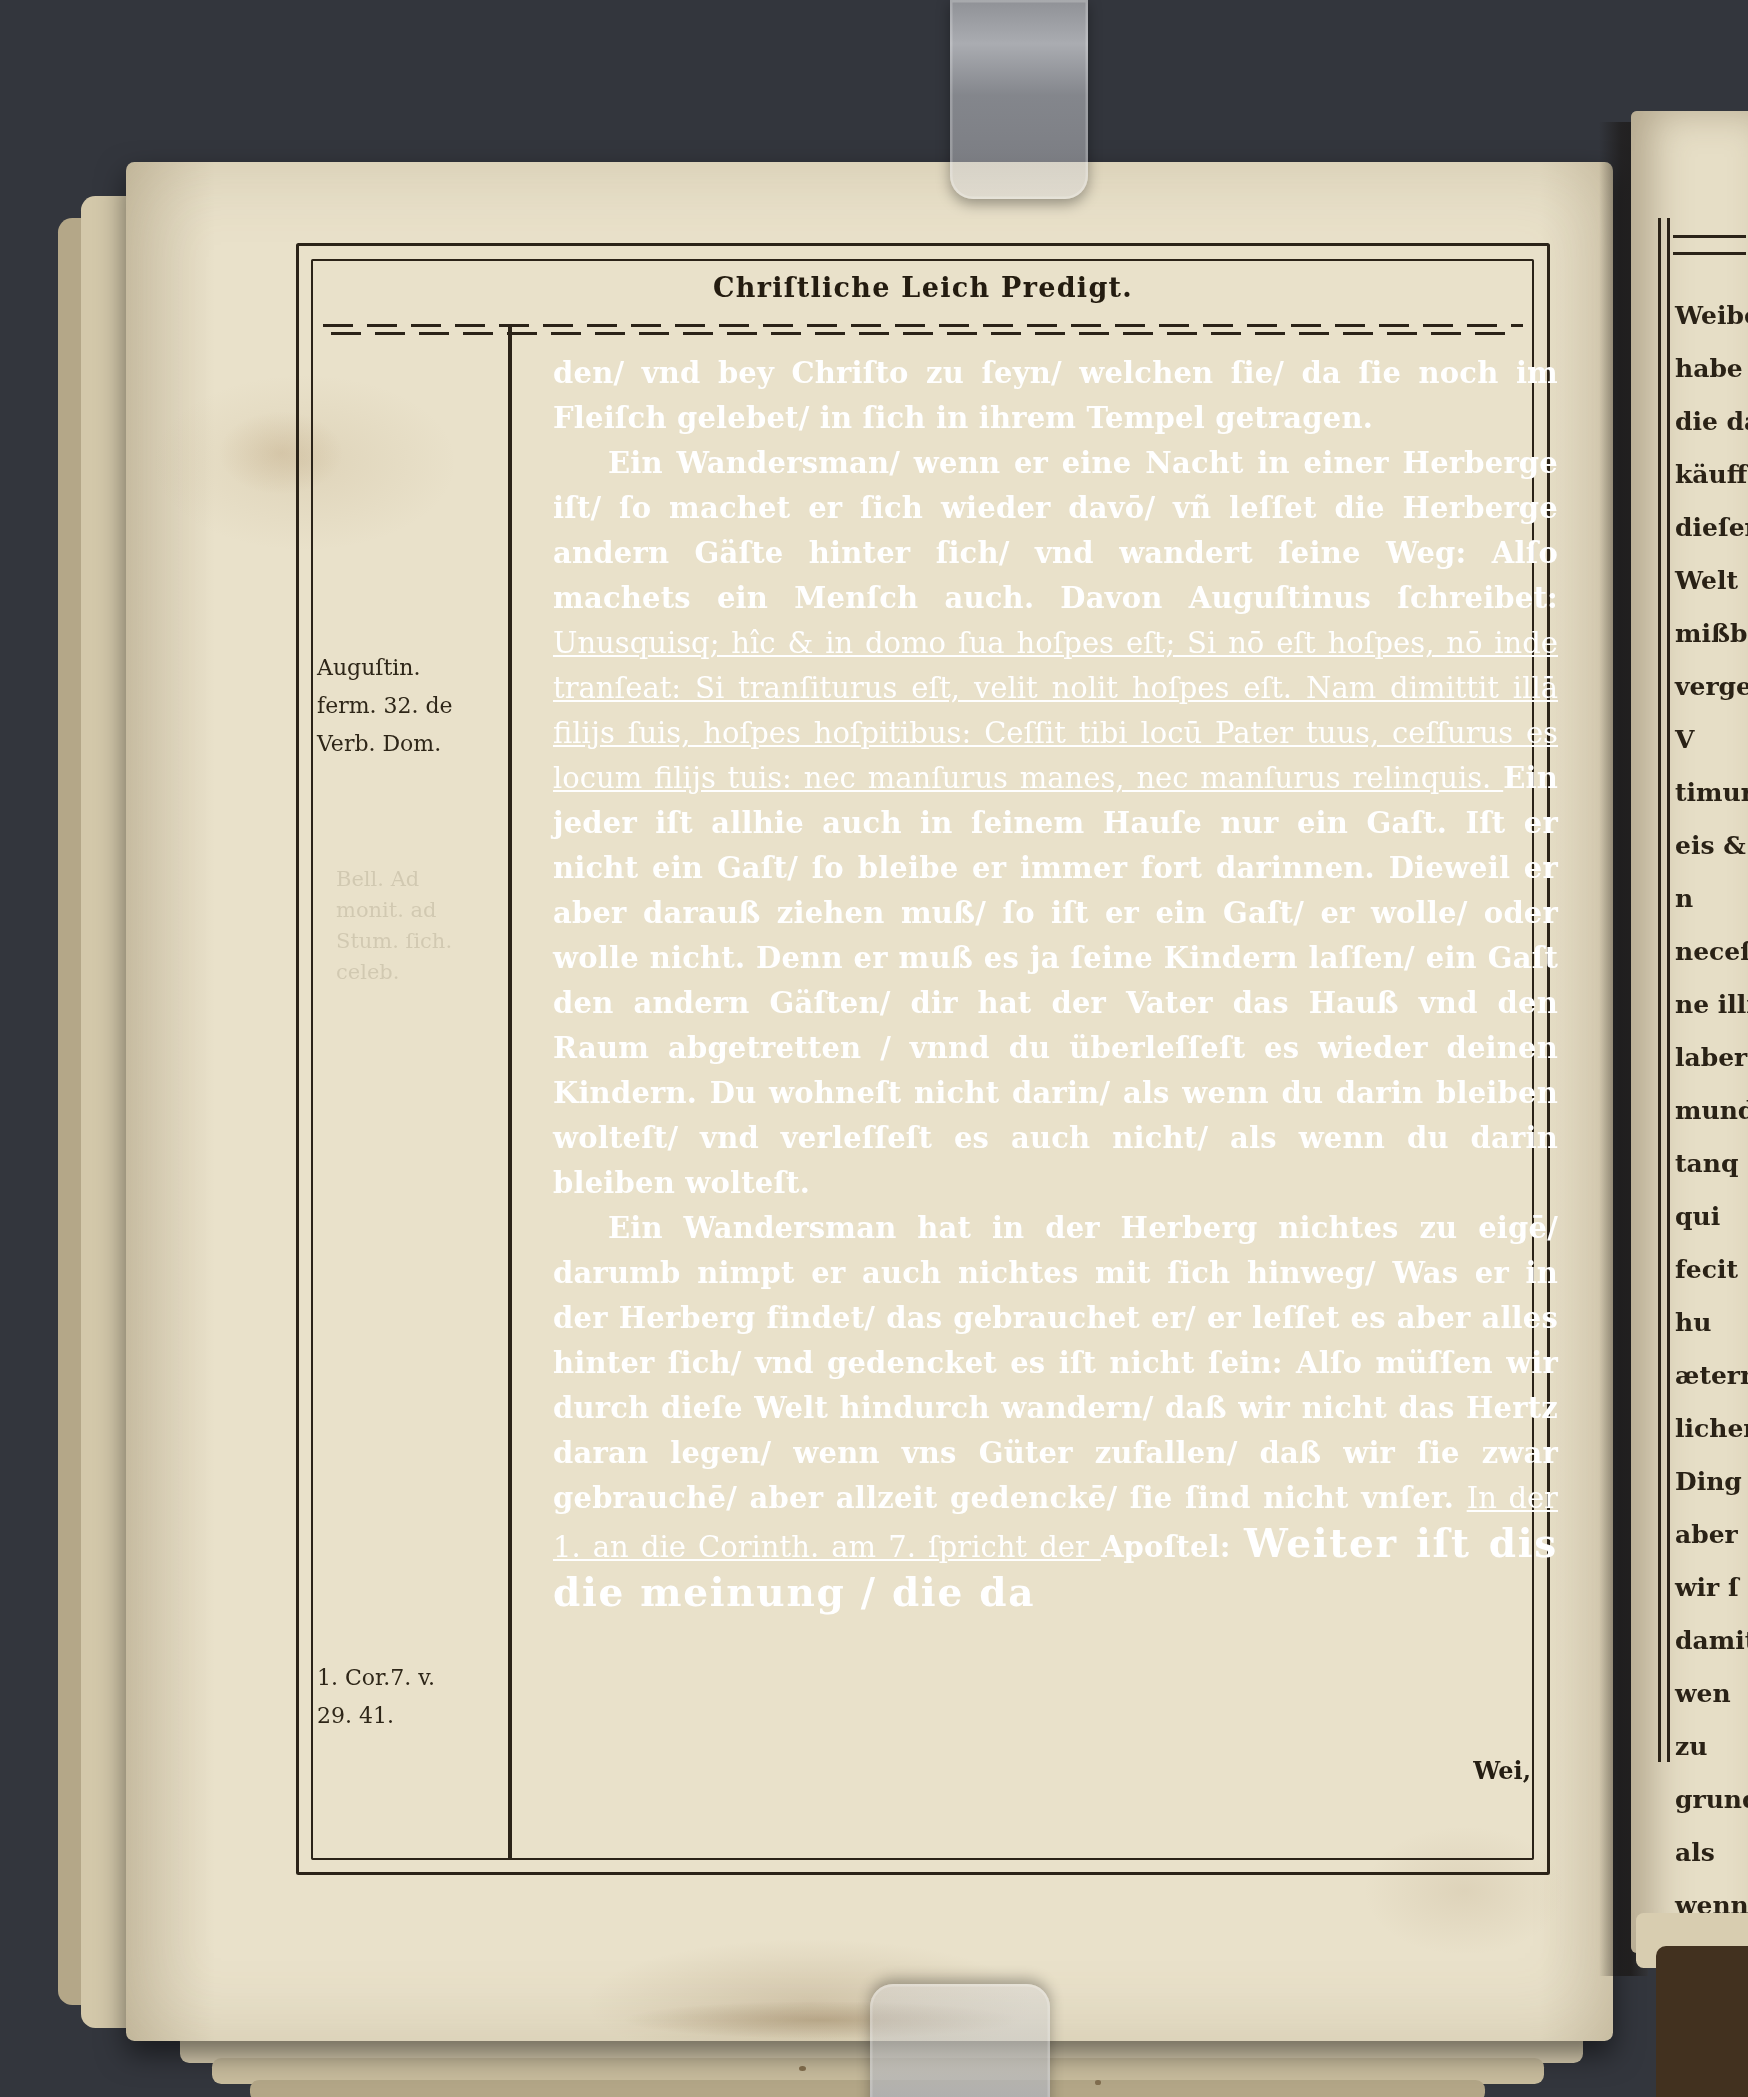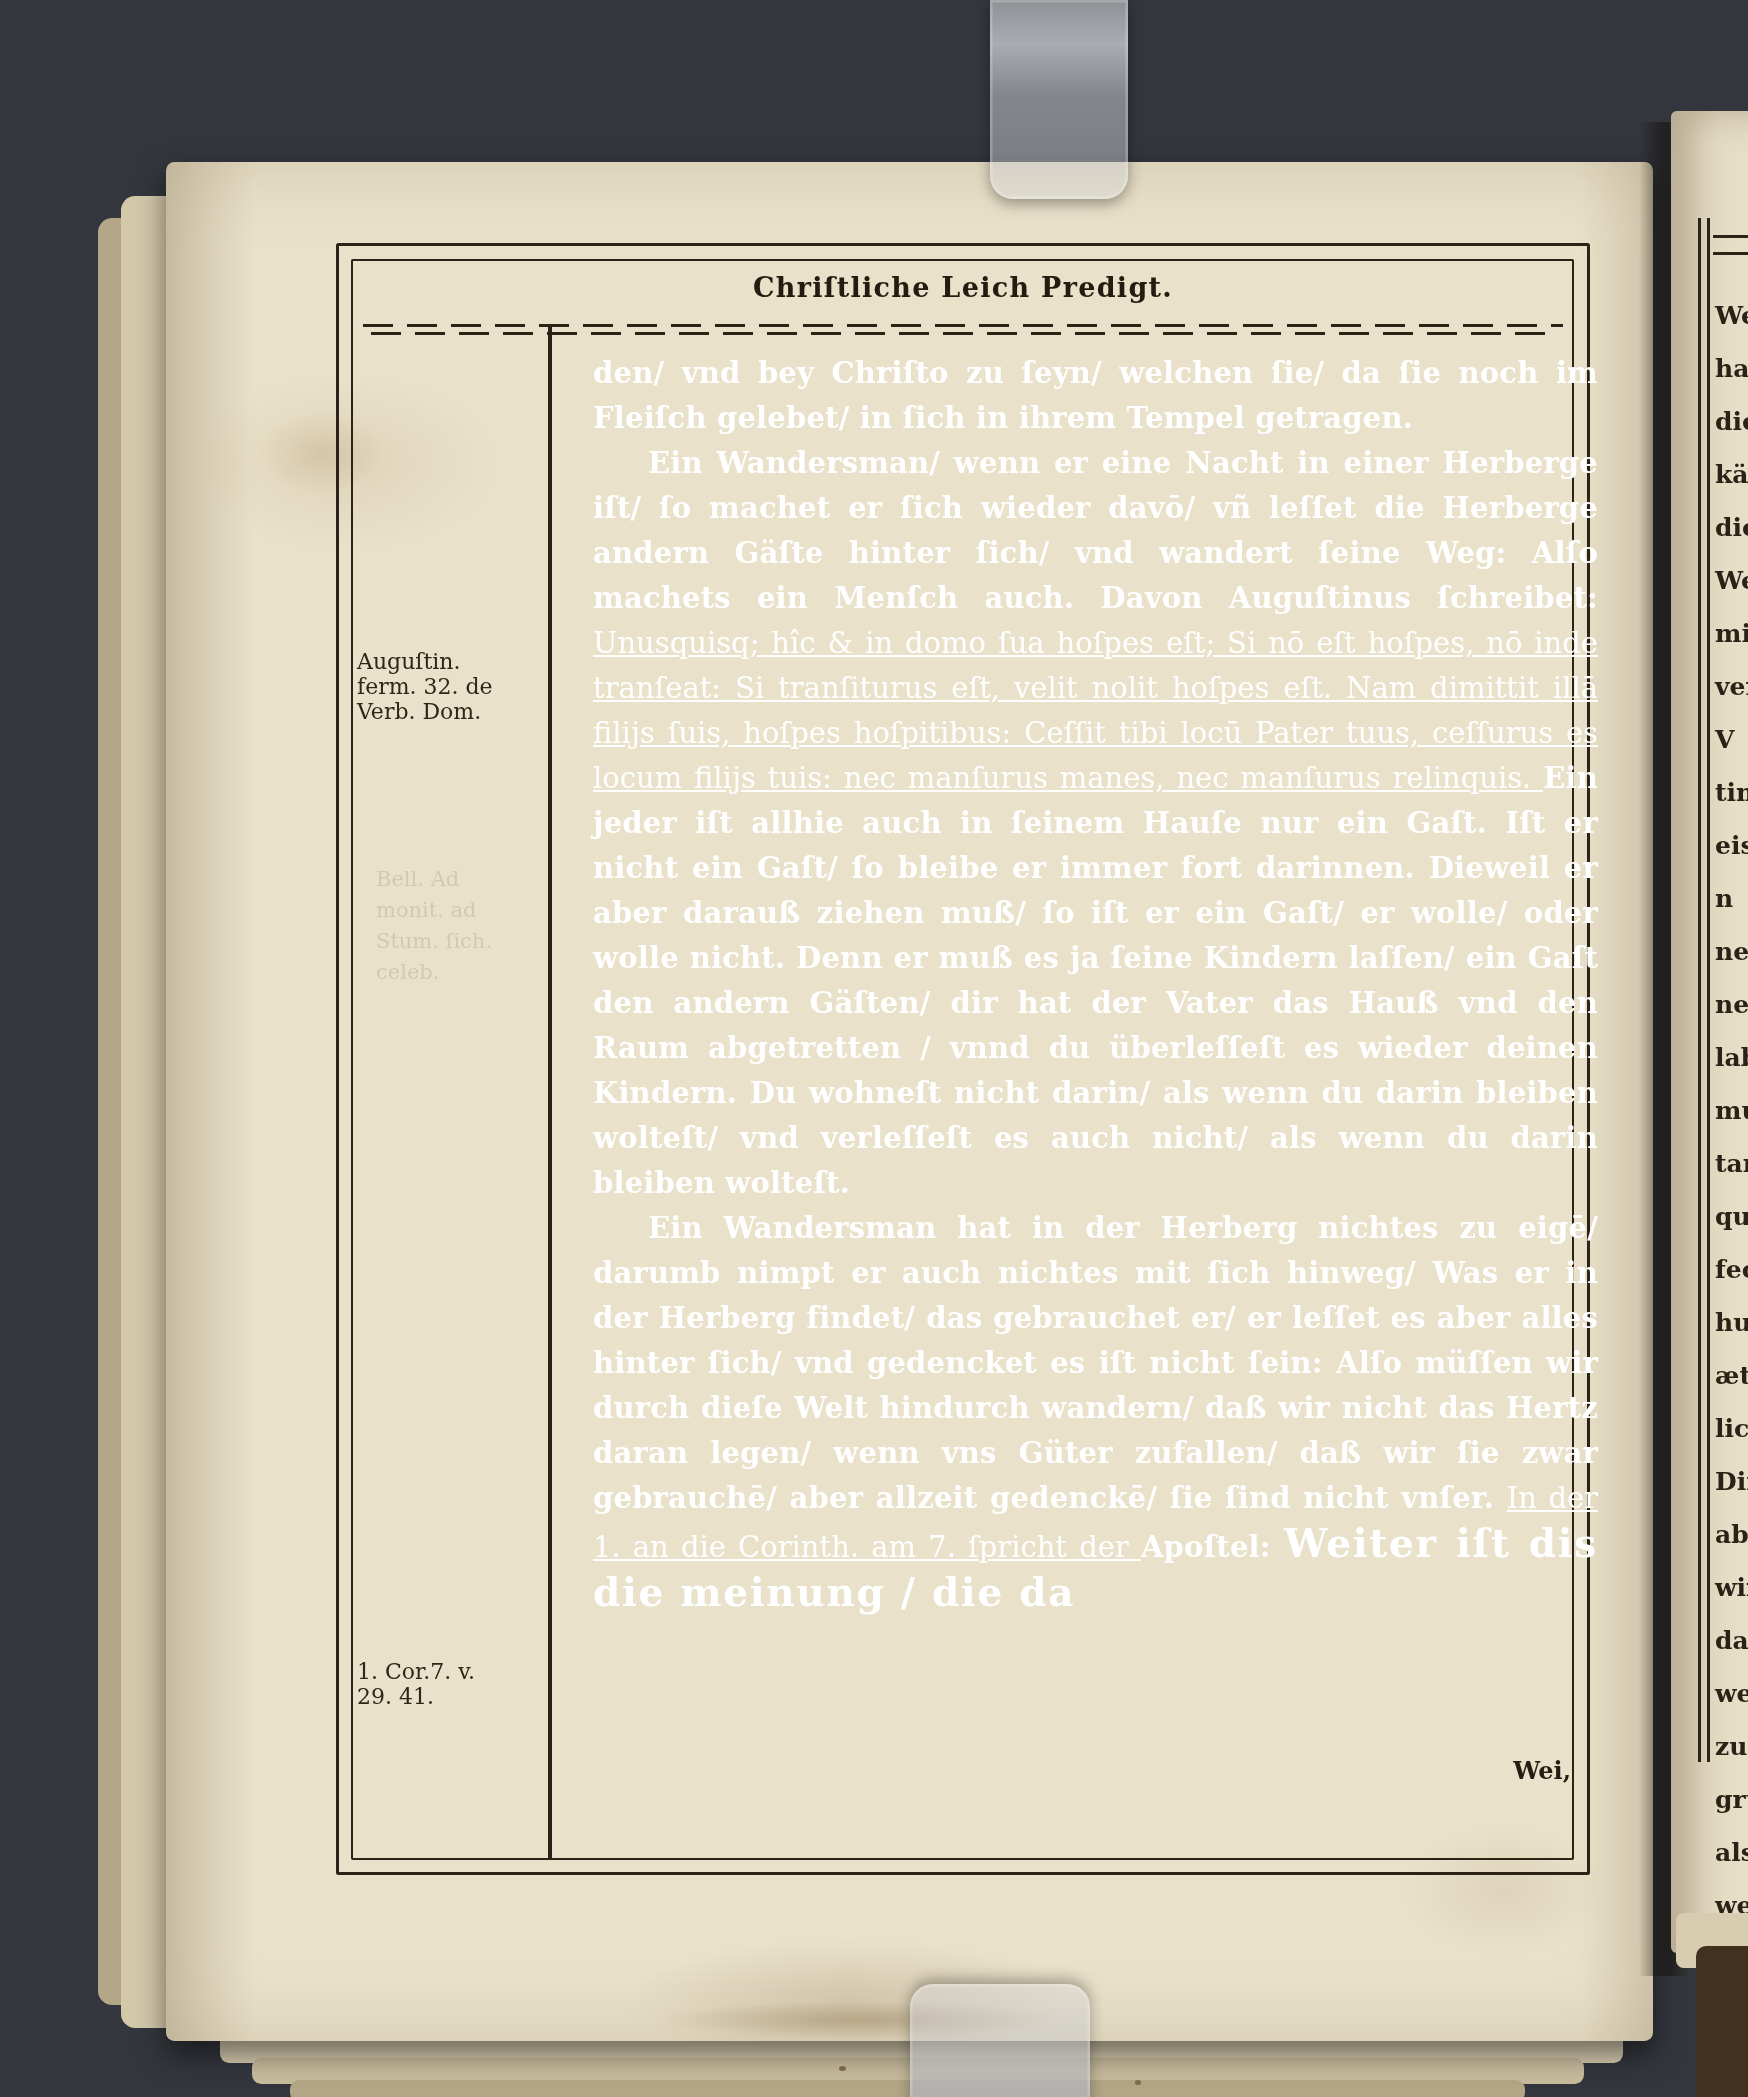--- a/index.html
+++ b/index.html
@@ -3,21 +3,21 @@
 <meta charset="utf-8">
 <style>
   * { margin:0; padding:0; box-sizing:border-box; }
   html,body { width:1749px; height:2186px; }
   body {
     position:relative;
     background:#33363d;
     overflow:hidden;
     font-family:"DejaVu Serif", serif;
   }
-  .abs { position:absolute;margin-left:40px; }
+  .abs { position:absolute; }
 
   
   .spine-strip1 { left:58px; top:218px; width:48px; height:1787px; background:#b4a788; border-radius:14.3px; }
   .spine-strip2 { left:81px; top:196px; width:65px; height:1832px; background:#d3c8aa; border-radius:14.3px; }
   .under1 { left:180px; top:2032px; width:1403px; height:31px; background:#d8cdb0; border-radius:9.2px; }
   .under2 { left:212px; top:2058px; width:1332px; height:26px; background:#c8bc9d; border-radius:9.2px; }
   .under3 { left:250px; top:2080px; width:1235px; height:22px; background:#b3a687; border-radius:9.2px; }
 
   .main-page {
     left:126px; top:162px; width:1487px; height:1879px;
@@ -52,21 +52,21 @@
     background:repeating-linear-gradient(90deg, #2b2318 0 30px, transparent 30px 44px);
   }
   .dash1 { left:323px; top:324px; width:1200px; }
   .dash2 { left:331px; top:332px; width:1183px; }
 
   .v-rule { left:508px; top:327px; width:3.8px; height:1533px; background:#2b2318; }
 
   
   .margin-note {
     width:185px; white-space:pre-line;
-    font-size:22px; line-height:25px; color:#2e2618;
+    font-size:22px; line-height:38px; color:#2e2618;
   }
   .note1 { left:317px; top:649px; }
   .note2 { left:317px; top:1659px; }
   .ghost {
     left:336px; top:864px; width:168px; white-space:pre-line;
     font-size:21px; line-height:31px; color:#6b5f46; opacity:0.18;
     filter:blur(0.4px);
   }
 
   

